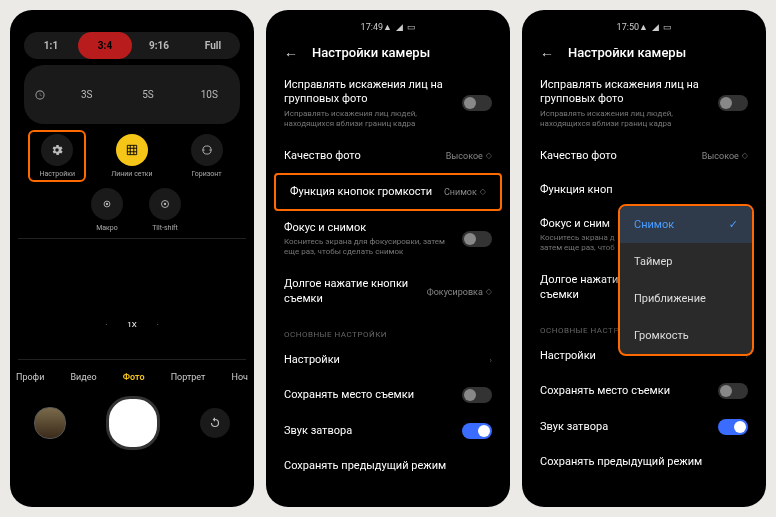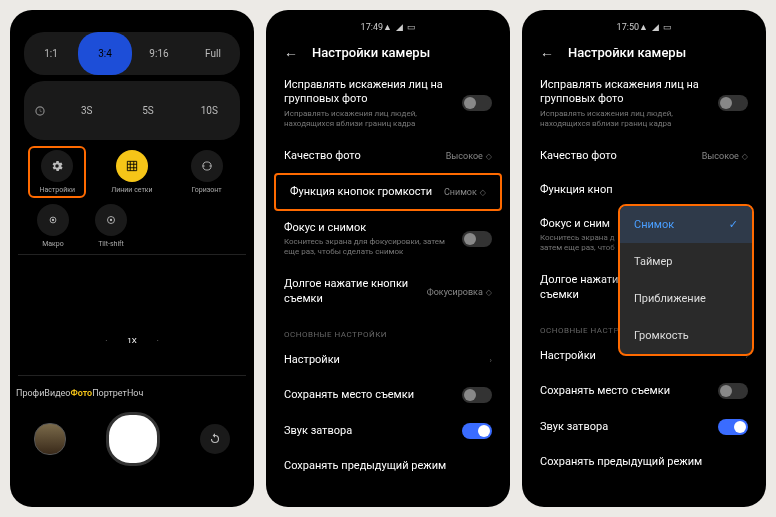--- a/index.html
+++ b/index.html
@@ -2,47 +2,47 @@
 <html><head>
 <meta charset="utf-8">
 <style>
   body{margin:0;background:#eceae6;font-family:-apple-system,Roboto,Helvetica,Arial,sans-serif;display:flex;gap:12px;padding:10px;width:776px;height:517px;box-sizing:border-box}
   .phone{flex:1;background:#000;border-radius:22px;padding:8px 4px;box-sizing:border-box;position:relative;overflow:hidden}
   .notch{position:absolute;top:0;left:50%;transform:translateX(-50%);width:70px;height:10px;background:#000;border-radius:0 0 12px 12px;z-index:5}
   .screen{width:100%;height:100%;background:#000;border-radius:16px;overflow:hidden;position:relative;color:#fff;font-size:10px}
   .statusbar{display:flex;justify-content:center;align-items:center;padding:4px 12px;font-size:9px;color:#ccc}
   .statusbar .icons{display:flex;gap:4px;align-items:center}
   .pillrow{display:flex;background:#1a1a1a;border-radius:20px;margin:6px 10px;overflow:hidden}
-  .pill{flex:1;text-align:center;padding:16px 0;color:#bbb;font-size:10px;font-weight:400}
-  .pill.active{background:#1d4ed8;color:#000;border-radius:20px}
+  .pill{flex:1;text-align:center;padding:8px 0;color:#bbb;font-size:10px;font-weight:700}
+  .pill.active{background:#b91c1c;color:#000;border-radius:20px}
   .timerrow{display:flex;background:#1a1a1a;border-radius:20px;margin:4px 10px;align-items:center}
   .timerrow .ticon{width:32px;display:flex;justify-content:center;color:#888}
   .timerrow .topt{flex:1;text-align:center;padding:24px 0;color:#bbb;font-size:10px}
   .toolrow{display:flex;justify-content:space-around;margin:10px 6px 4px}
   .tool{display:flex;flex-direction:column;align-items:center;gap:4px;width:50px}
   .tool .ticon{width:32px;height:32px;border-radius:16px;background:#1a1a1a;display:flex;align-items:center;justify-content:center;color:#bbb}
   .tool.active .ticon{background:#f5c518;color:#000}
   .tool .tlabel{font-size:7px;color:#aaa;text-align:center;white-space:nowrap;overflow:hidden;max-width:50px}
   .highlight{border:2px solid #ff6a00;border-radius:6px;padding:2px;margin:-4px}
   .viewfinder{background:#000;margin:6px 4px;height:120px;position:relative;border-top:1px solid #222;border-bottom:1px solid #222}
   .zoomrow{position:absolute;bottom:30px;left:0;right:0;display:flex;justify-content:center;gap:20px;color:#888;font-size:8px}
-  .moderow{display:flex;justify-content:flex-start;padding:6px 2px;font-size:9px;color:#ccc}
+  .moderow{display:flex;justify-content:space-between;padding:6px 2px;font-size:9px;color:#ccc}
   .moderow .mactive{color:#f5c518;font-weight:600}
   .shutterrow{display:flex;justify-content:space-around;align-items:center;padding:8px 0 4px}
   .thumb{width:30px;height:30px;border-radius:15px;background:linear-gradient(#7a6a4a,#3a2a1a);border:1px solid #555}
   .shutter{width:48px;height:48px;border-radius:24px;background:#fff;border:3px solid #333}
   .switch{width:30px;height:30px;border-radius:15px;background:#1a1a1a;display:flex;align-items:center;justify-content:center;color:#bbb}
   
   .hdr{display:flex;align-items:center;gap:14px;padding:8px 14px;font-size:13px;font-weight:500}
   .back{font-size:14px;color:#ddd}
   .row{padding:10px 14px;border-bottom:0 solid #222;display:flex;align-items:center;gap:8px}
   .row .txt{flex:1}
   .row .title{font-size:11px;color:#fff;line-height:1.3}
   .row .sub{font-size:8px;color:#777;margin-top:2px;line-height:1.25}
-  .row .val{font-size:9px;color:#888;display:flex;align-items:flex-end;gap:3px}
+  .row .val{font-size:9px;color:#888;display:flex;align-items:flex-start;gap:3px}
   .row .chev{font-size:8px;color:#666}
   .toggle{width:30px;height:16px;border-radius:8px;background:#333;position:relative}
   .toggle.on{background:#3a6cff}
   .toggle::after{content:"";position:absolute;width:12px;height:12px;border-radius:6px;background:#888;top:2px;left:2px}
   .toggle.on::after{background:#fff;left:16px}
   .section{font-size:8px;color:#666;padding:14px 14px 4px;letter-spacing:0.5px}
   .hlrow{border:2px solid #ff6a00;border-radius:4px;margin:0 4px}
   .popup{position:absolute;right:8px;top:186px;width:132px;background:#2a2a2a;border-radius:8px;overflow:hidden;box-shadow:0 4px 20px rgba(0,0,0,0.6);border:2px solid #ff6a00}
   .popup .popt{padding:12px 14px;font-size:11px;color:#ddd;display:flex;justify-content:space-between;align-items:center}
   .popup .popt.sel{background:#2f3a4a;color:#4a9eff}
@@ -100,21 +100,21 @@
             <svg viewBox="0 0 24 24">
               <circle cx="12" cy="12" r="7" fill="none" stroke="currentColor" stroke-width="1.5"></circle>
               <line x1="4" y1="12" x2="8" y2="12" stroke="currentColor" stroke-width="1.5"></line>
               <line x1="16" y1="12" x2="20" y2="12" stroke="currentColor" stroke-width="1.5"></line>
             </svg>
           </div>
         <div class="tlabel">Горизонт</div>
       </div>
     </div>
 
-    <div class="toolrow" style="justify-content:flex-start;padding-left:8px;gap:8px">
+    <div class="toolrow" style="justify-content:center;padding-left:8px;gap:8px">
       <div class="tool">
         <div class="ticon">
             <svg viewBox="0 0 24 24">
               <circle cx="12" cy="12" r="5" fill="none" stroke="currentColor" stroke-width="1.5"></circle>
               <circle cx="12" cy="12" r="2"></circle>
             </svg>
           </div>
         <div class="tlabel">Макро</div>
       </div>
       <div class="tool">

